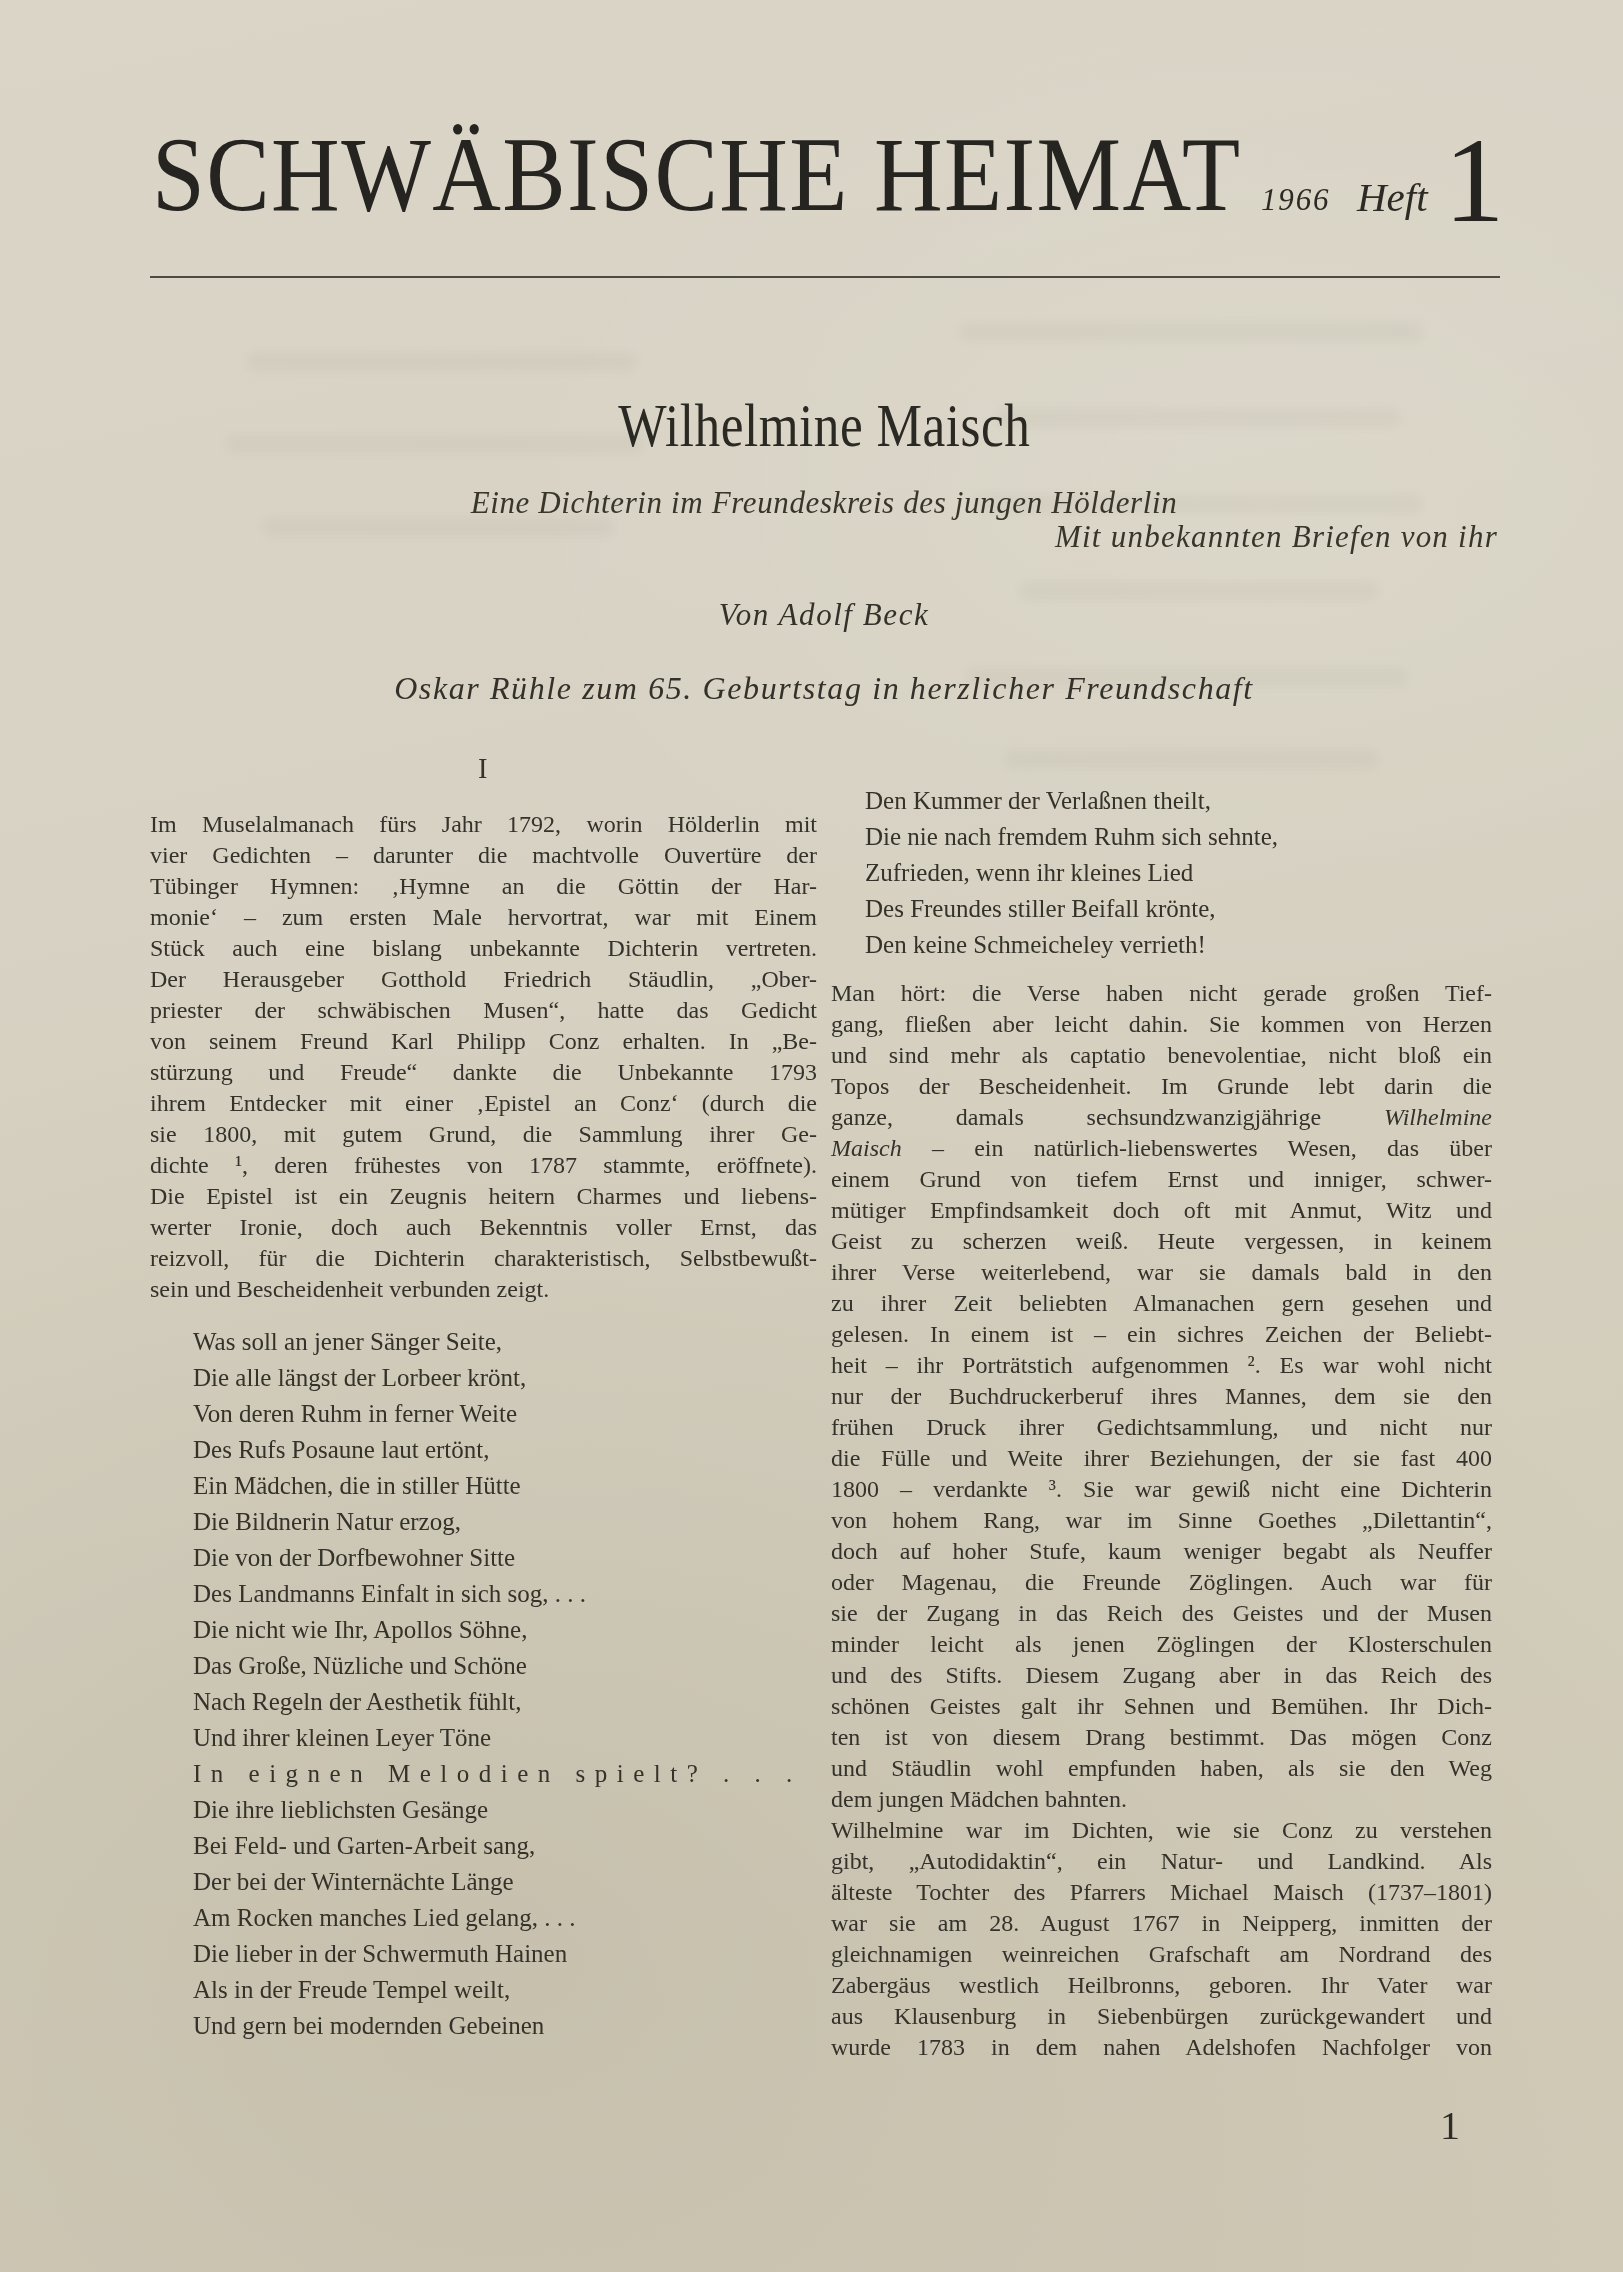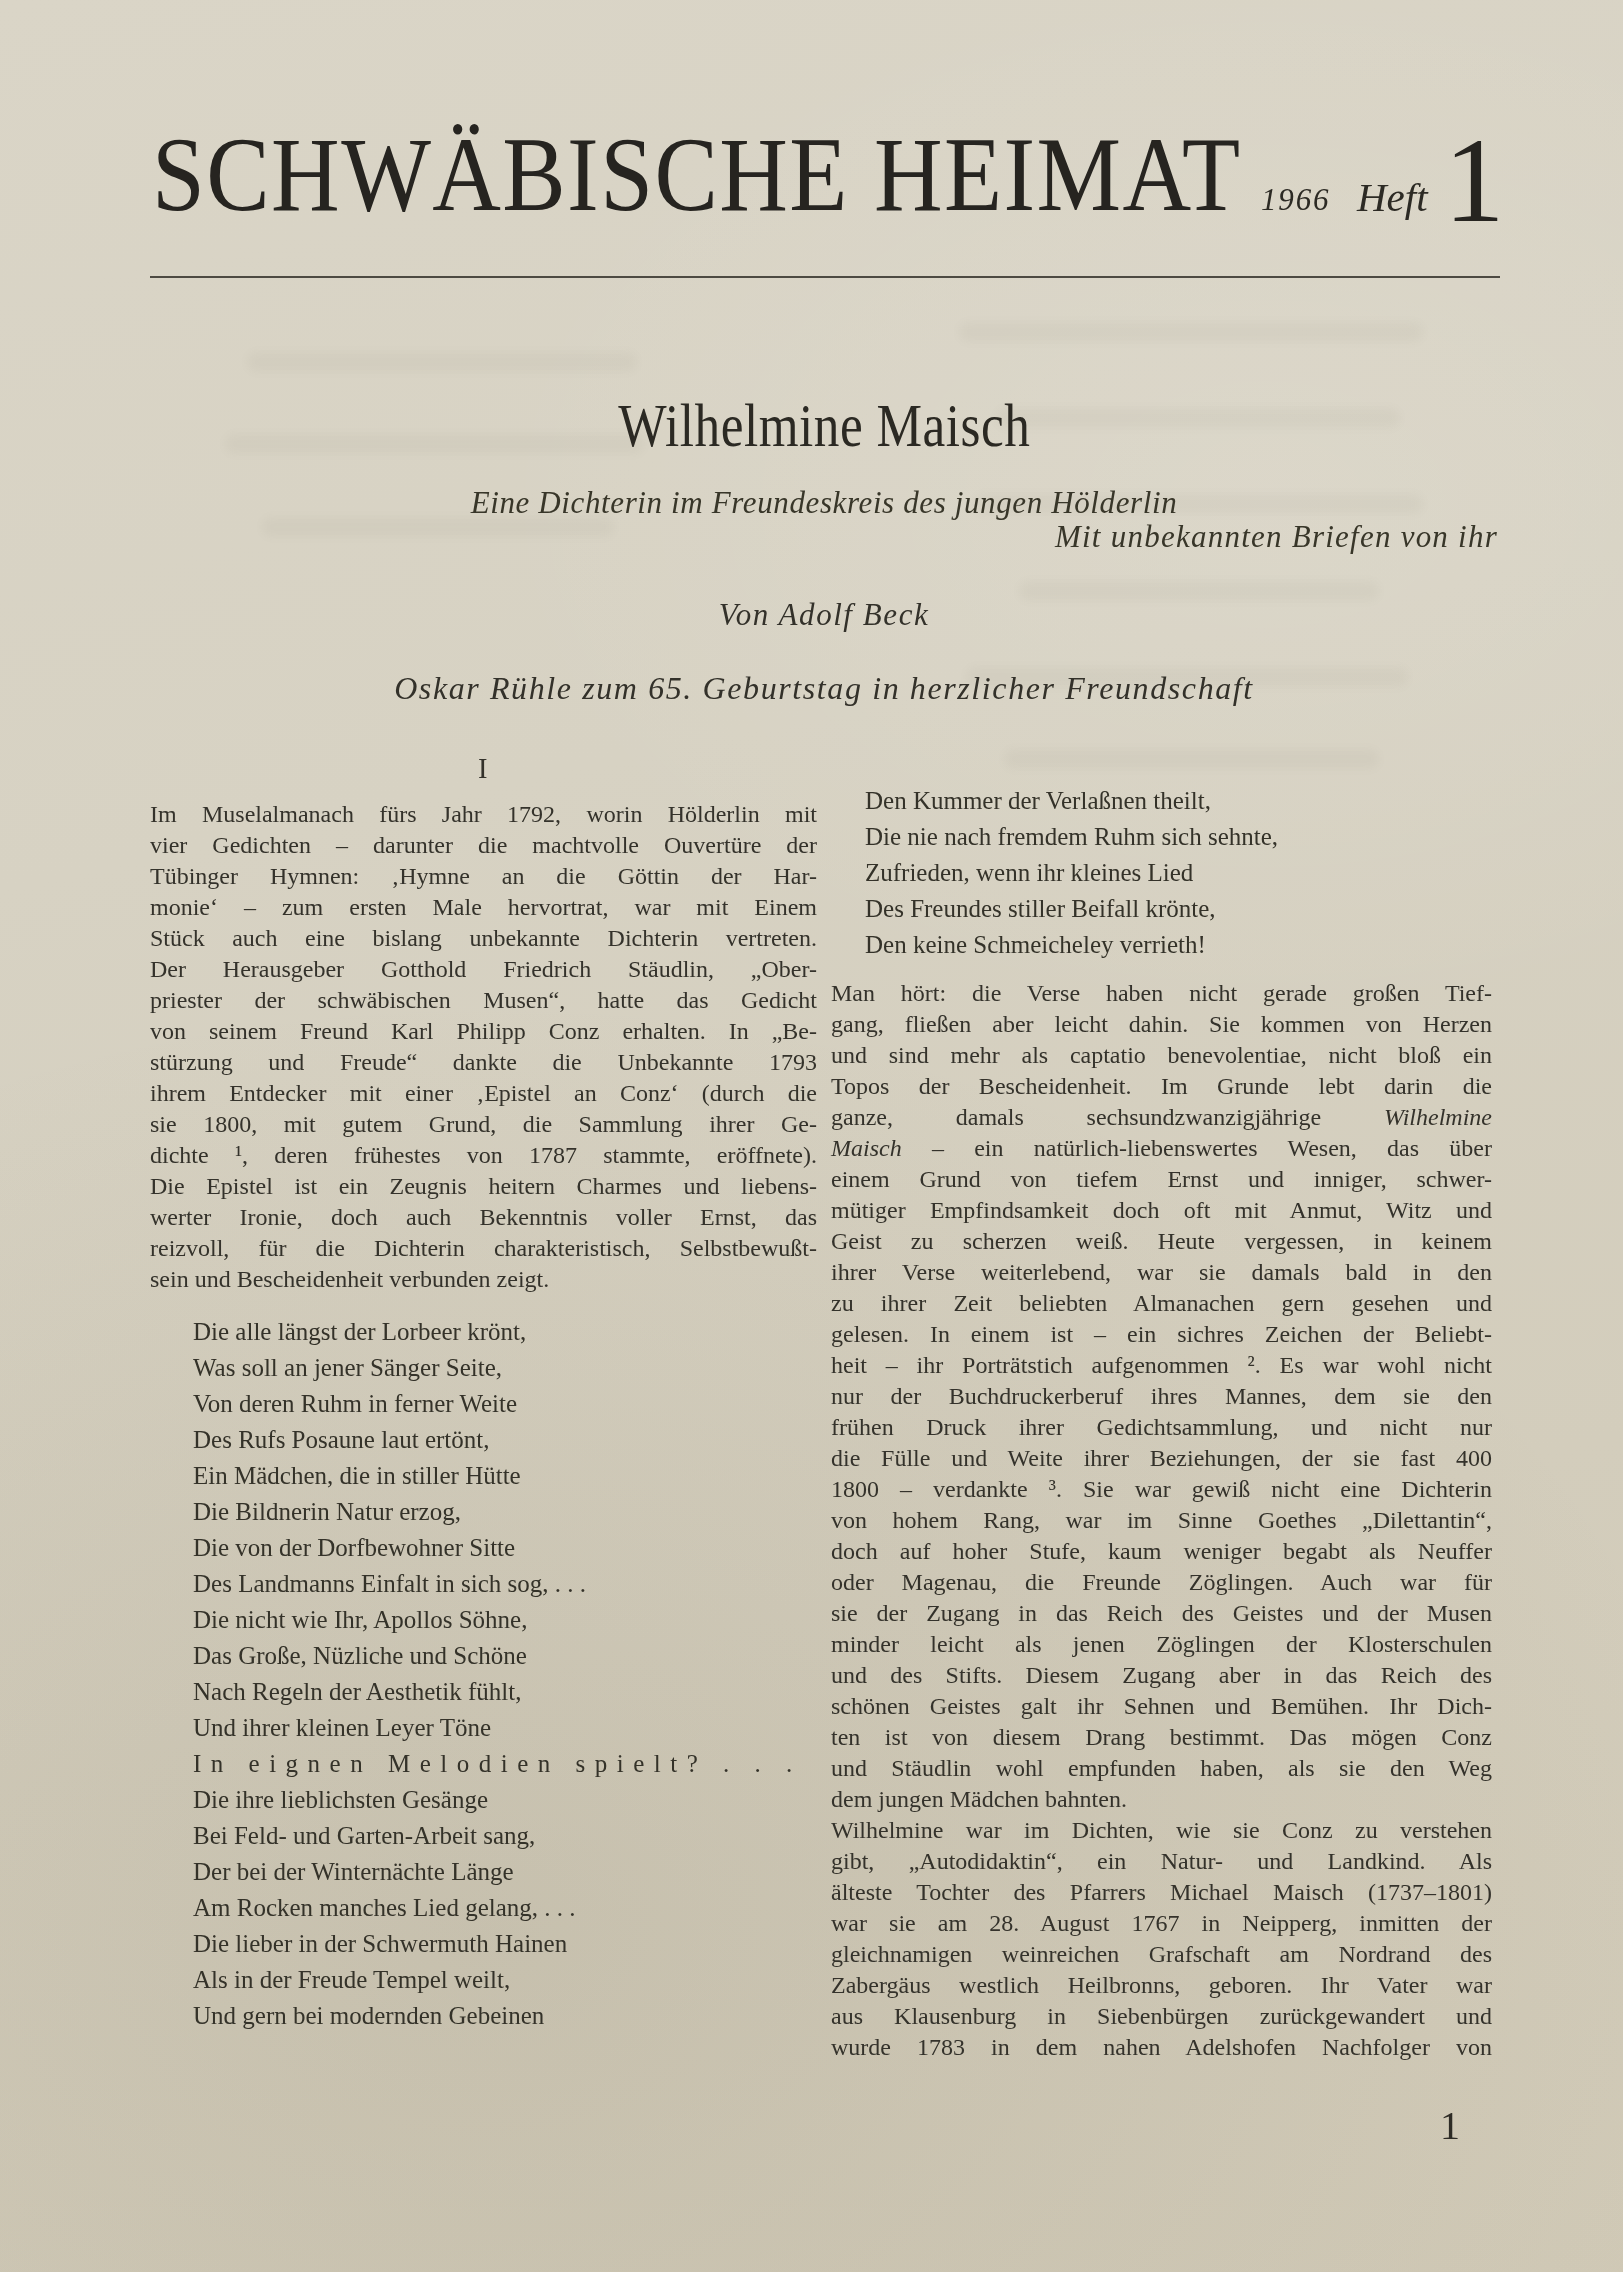--- a/index.html
+++ b/index.html
@@ -87,21 +87,21 @@
   #left-column  { left: 150px;  top: 754px; width: 667px; }
   #right-column { left: 831px; top: 767px; width: 661px; }
 
   .section-heading {
     text-align: center;
     font-size: 28.5px;
     line-height: 30px;
     letter-spacing: 0.05em;
     color: #34322b;
   }
-  .prose { margin-top: 15px; }
+  .prose { margin-top: 25px; }
   .prose .body-line {
     line-height: 31px;
     text-align: justify;
     text-align-last: justify;
     white-space: normal;
   }
   .prose .body-line.last { text-align-last: left; }
   .prose .body-line i { font-style: italic; }
 
   .poem { margin-top: 19px; padding-left: 43px; }
@@ -168,22 +168,22 @@
         <div class="body-line">stürzung und Freude“ dankte die Unbekannte 1793</div>
         <div class="body-line">ihrem Entdecker mit einer ‚Epistel an Conz‘ (durch die</div>
         <div class="body-line">sie 1800, mit gutem Grund, die Sammlung ihrer Ge-</div>
         <div class="body-line">dichte ¹, deren frühestes von 1787 stammte, eröffnete).</div>
         <div class="body-line">Die Epistel ist ein Zeugnis heitern Charmes und liebens-</div>
         <div class="body-line">werter Ironie, doch auch Bekenntnis voller Ernst, das</div>
         <div class="body-line">reizvoll, für die Dichterin charakteristisch, Selbstbewußt-</div>
         <div class="body-line last">sein und Bescheidenheit verbunden zeigt.</div>
       </div>
     <div class="poem">
+        <div class="poem-line">Was soll an jener Sänger Seite,</div>
         <div class="poem-line">Die alle längst der Lorbeer krönt,</div>
-        <div class="poem-line">Was soll an jener Sänger Seite,</div>
         <div class="poem-line">Von deren Ruhm in ferner Weite</div>
         <div class="poem-line">Des Rufs Posaune laut ertönt,</div>
         <div class="poem-line">Ein Mädchen, die in stiller Hütte</div>
         <div class="poem-line">Die Bildnerin Natur erzog,</div>
         <div class="poem-line">Die von der Dorfbewohner Sitte</div>
         <div class="poem-line">Des Landmanns Einfalt in sich sog, . . .</div>
         <div class="poem-line">Die nicht wie Ihr, Apollos Söhne,</div>
         <div class="poem-line">Das Große, Nüzliche und Schöne</div>
         <div class="poem-line">Nach Regeln der Aesthetik fühlt,</div>
         <div class="poem-line">Und ihrer kleinen Leyer Töne</div>

